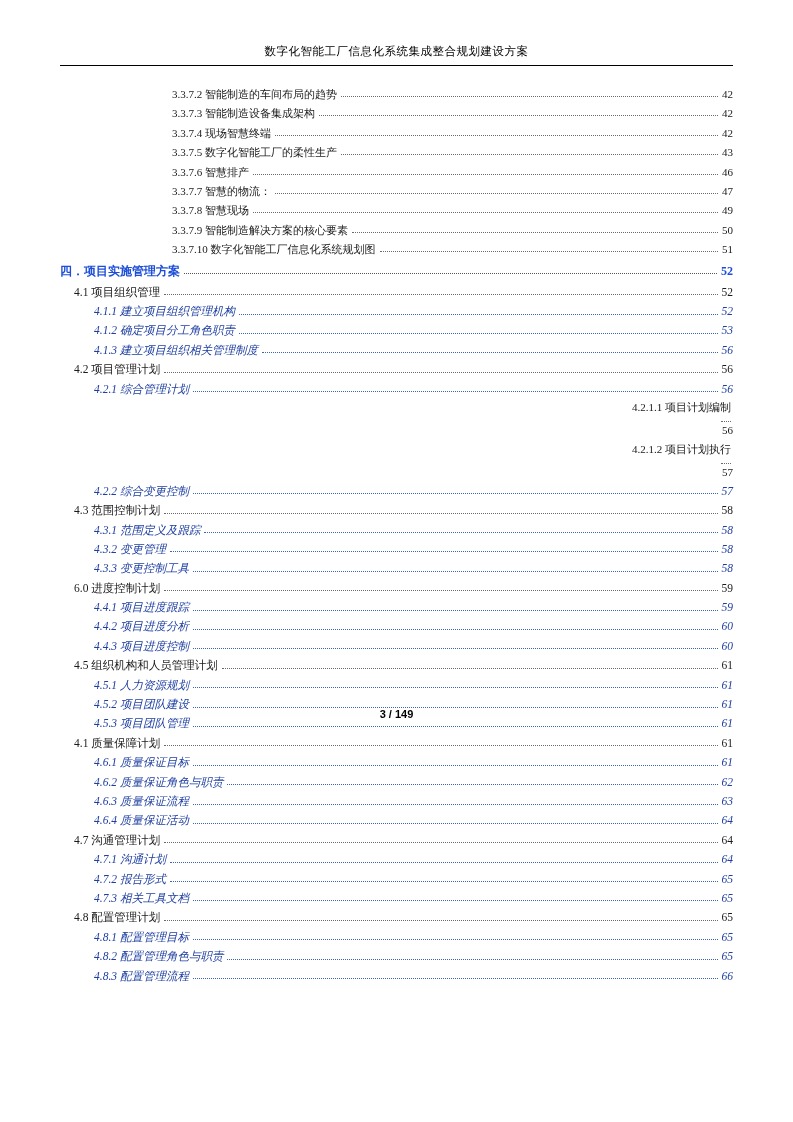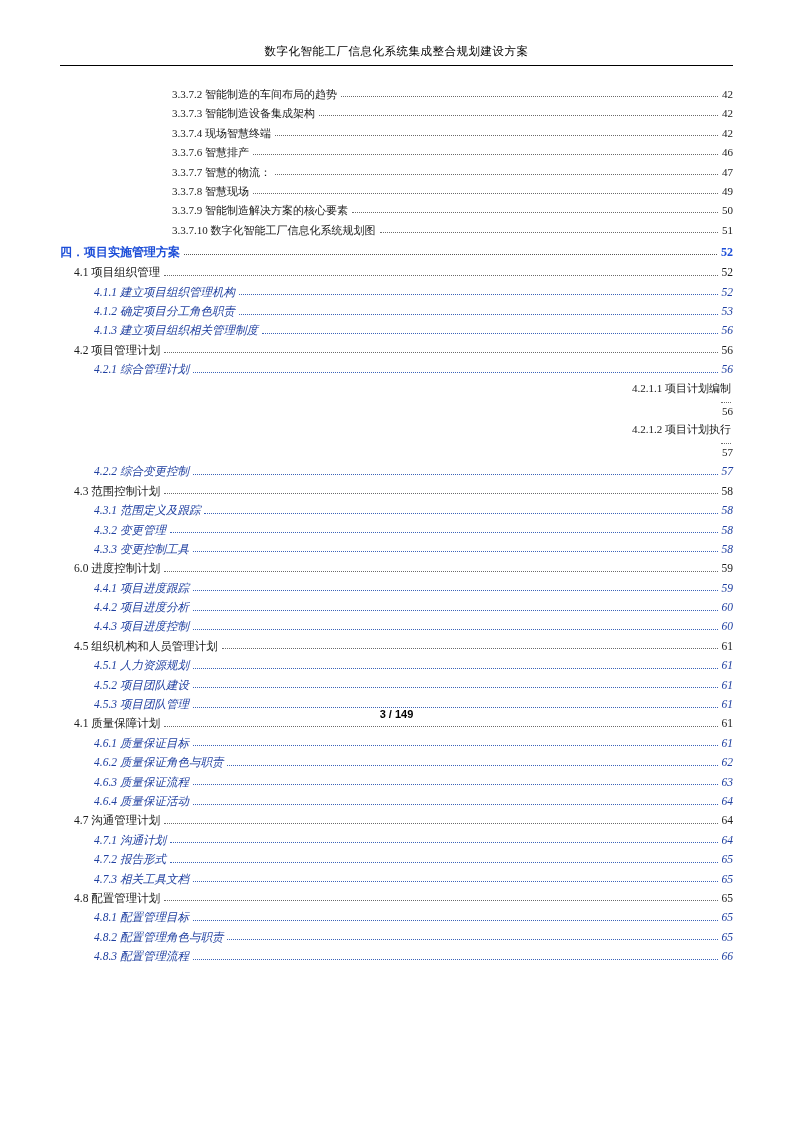--- a/index.html
+++ b/index.html
@@ -127,20 +127,25 @@
         <span class="txt">3.3.7.3 智能制造设备集成架构</span>
         <span class="dots"></span>
         <span class="pg">42</span>
       </div>
       <div class="toc-entry lvl-5">
         <span class="txt">3.3.7.4 现场智慧终端</span>
         <span class="dots"></span>
         <span class="pg">42</span>
       </div>
       <div class="toc-entry lvl-5">
+        <span class="txt">3.3.7.5 数字化智能工厂的柔性生产</span>
+        <span class="dots"></span>
+        <span class="pg">43</span>
+      </div>
+      <div class="toc-entry lvl-5">
         <span class="txt">3.3.7.6 智慧排产</span>
         <span class="dots"></span>
         <span class="pg">46</span>
       </div>
       <div class="toc-entry lvl-5">
         <span class="txt">3.3.7.7 智慧的物流：</span>
         <span class="dots"></span>
         <span class="pg">47</span>
       </div>
       <div class="toc-entry lvl-5">

